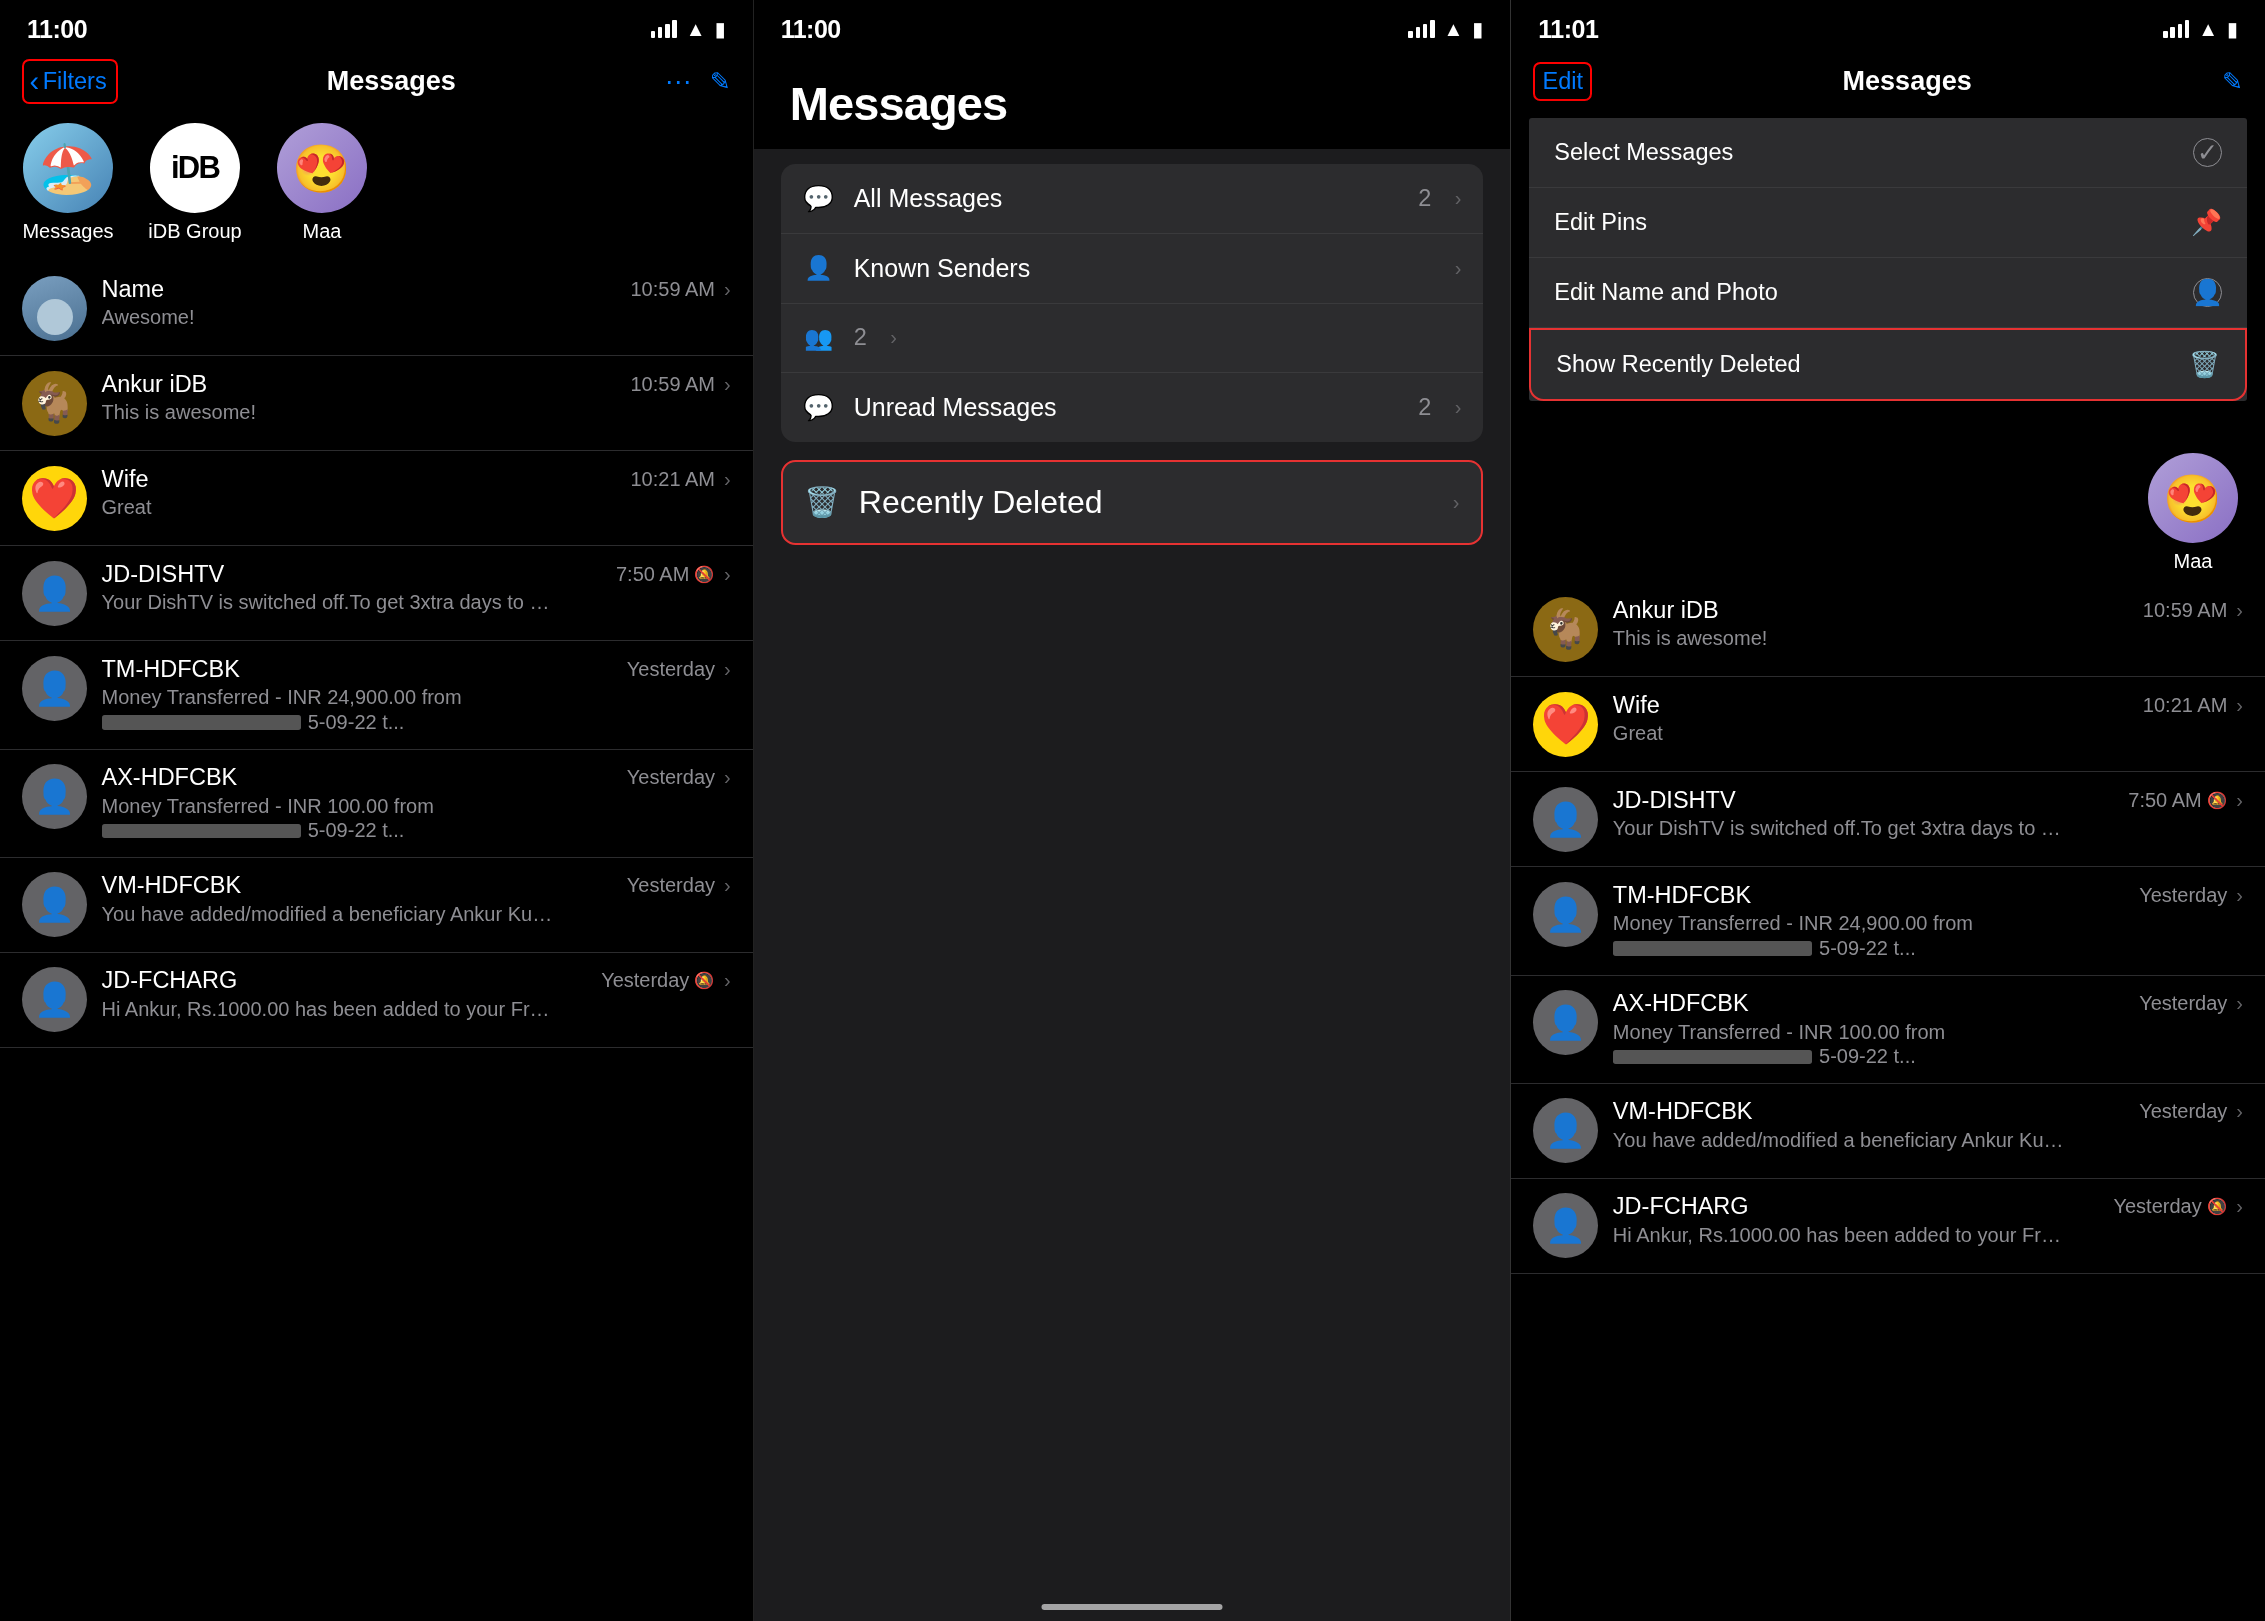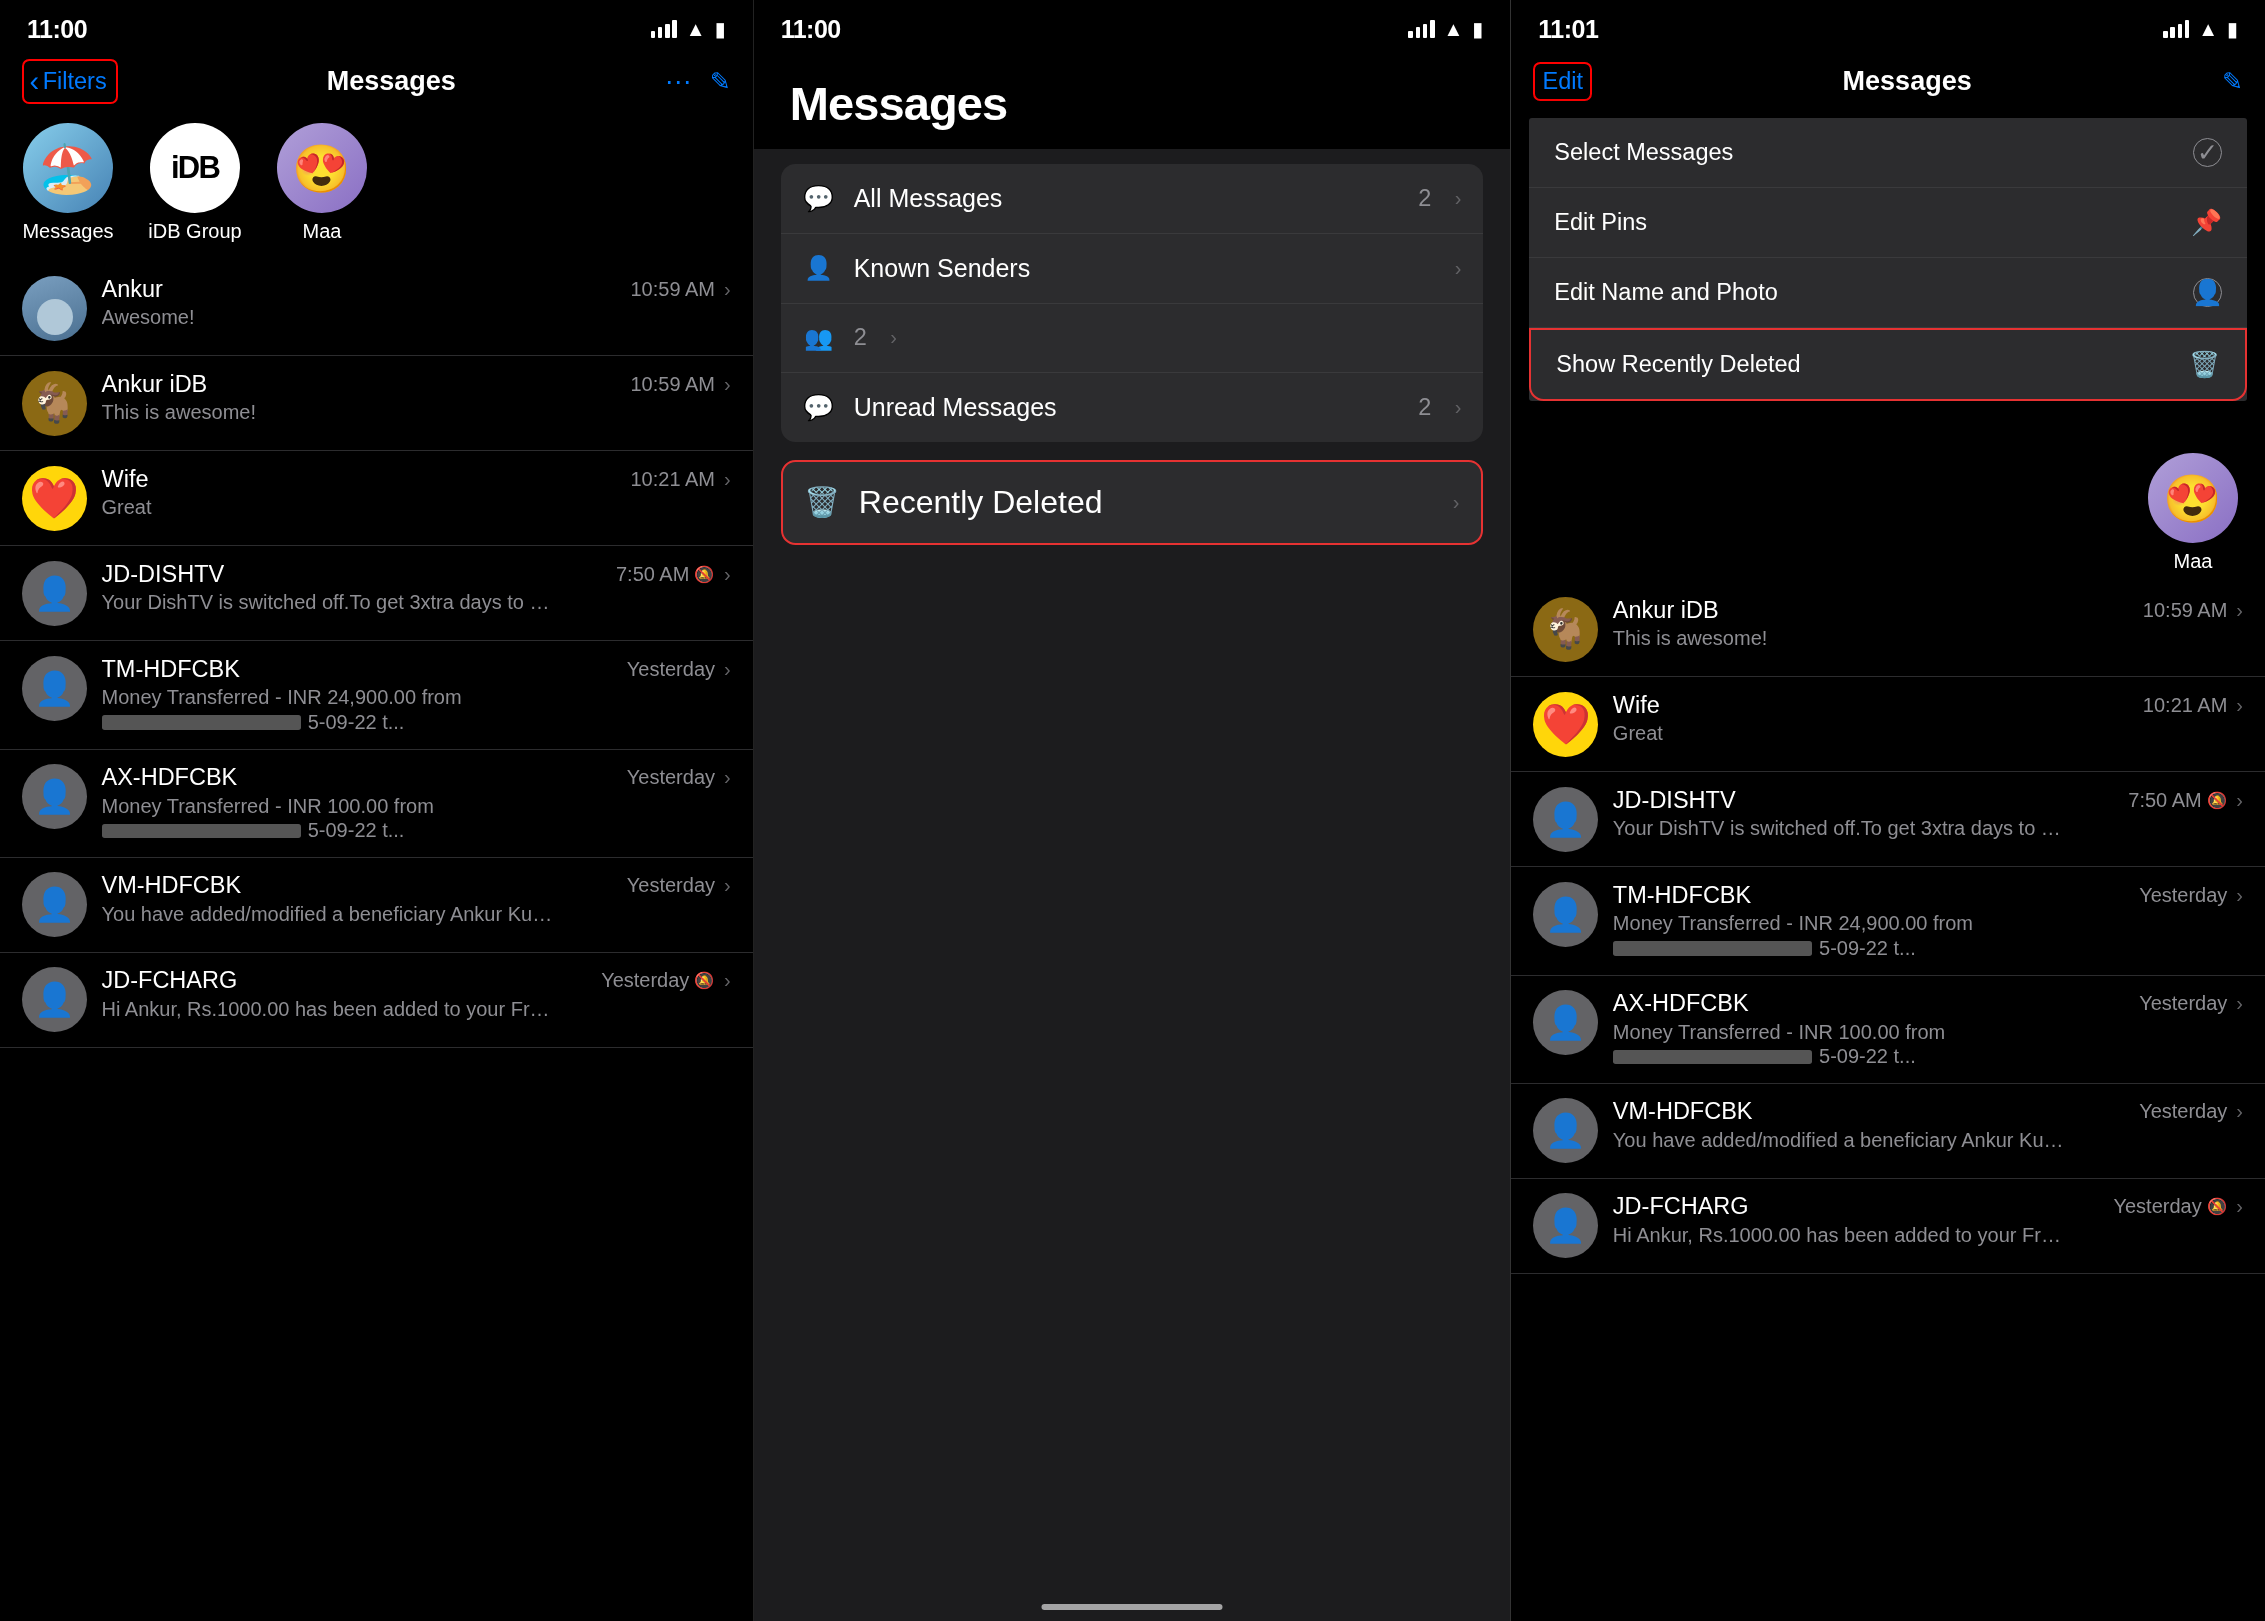--- a/index.html
+++ b/index.html
@@ -401,21 +401,21 @@
   <div class="message-list">
 
     <div class="message-item">
       <div class="message-avatar" style="background:#5a7fa0;overflow:hidden;">
         <div style="width:100%;height:100%;background:linear-gradient(160deg,#7a9fc0 0%,#4a6f90 100%);display:flex;align-items:flex-end;justify-content:center;padding-bottom:3.6px;">
           <div style="width:36px;height:36px;background:#b0c8d8;border-radius:50%;margin-bottom:1.8px;"></div>
         </div>
       </div>
       <div class="message-content">
         <div class="message-header">
-          <span class="message-sender">Ankur</span>
+          <span class="message-sender">Name</span>
           <span class="message-time">10:59 AM <span class="chevron">›</span></span>
         </div>
         <div class="message-preview">Awesome!</div>
       </div>
     </div>
 
     <div class="message-item">
       <div class="message-avatar" style="background:#8B6914;overflow:hidden;">
         <div style="width:100%;height:100%;display:flex;align-items:center;justify-content:center;font-size:38px;">🐐</div>
       </div>

